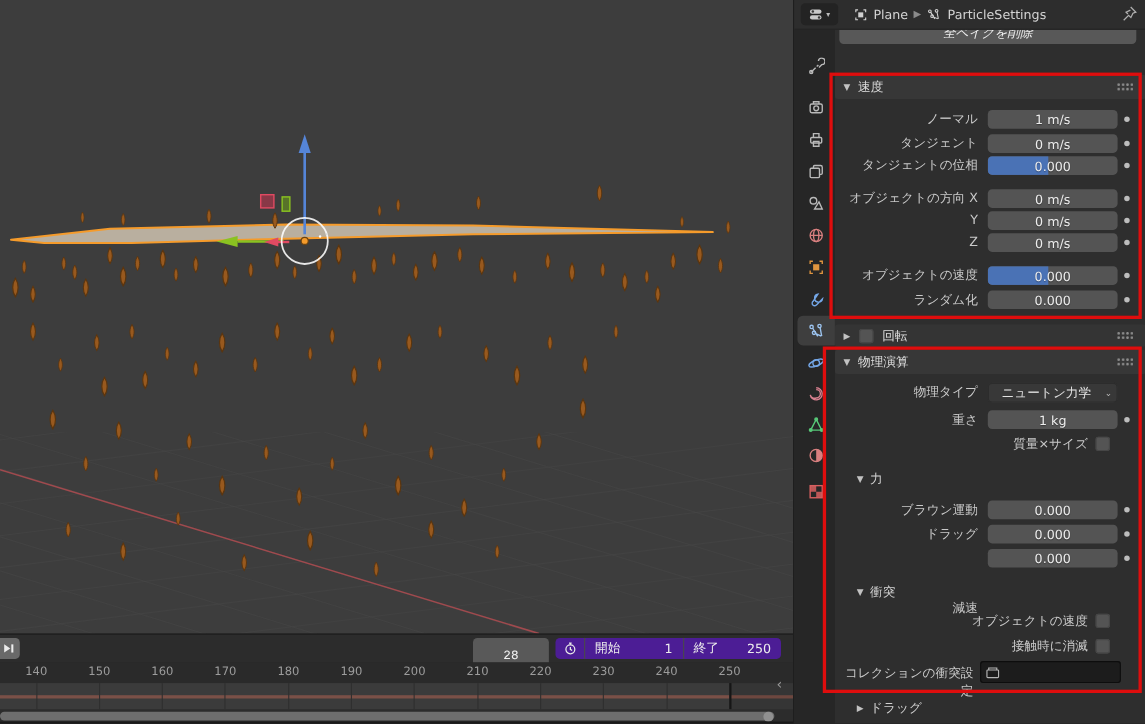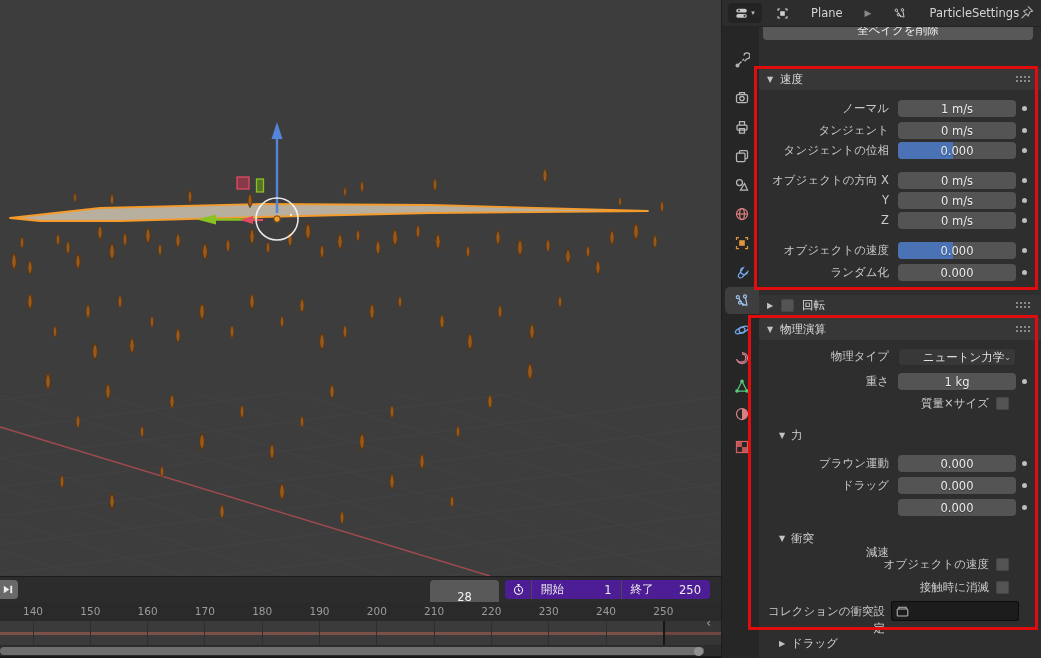--- a/index.html
+++ b/index.html
@@ -8,21 +8,21 @@
         -webkit-font-smoothing:antialiased;}
   
   .viewport{position:absolute;left:0;top:0;width:721px;height:576px;background:#3d3d3d;overflow:hidden;}
   .viewport svg{position:absolute;left:0;top:0;}
   
   .timeline{position:absolute;left:0;top:576px;width:721px;height:82px;background:#2c2c2c;border-top:1px solid #1c1c1c;box-sizing:border-box;}
   .tl-header{position:absolute;left:0;top:0;width:721px;height:25px;}
   .jump-btn{position:absolute;left:-4px;top:3px;width:22px;height:19px;background:#696969;border-radius:4px;
             display:flex;align-items:center;justify-content:center;color:#ececec;}
   .frame-field{position:absolute;left:430px;top:3px;width:69px;height:33px;background:#595959;border-radius:4px;
-               display:flex;align-items:center;justify-content:center;font-size:11.5px;color:#f2f2f2;}
+               display:flex;align-items:center;justify-content:center;font-size:11.5px;color:#f2f2f2;font-family:Liberation Mono, monospace;}
   .range-group{position:absolute;left:505px;top:3px;width:205px;height:19px;background:#4c1d95;border-radius:4px;
                display:flex;align-items:stretch;font-size:11.5px;color:#ededed;overflow:hidden;}
   .rg-cell{display:flex;align-items:center;border-right:1px solid #4a4a4a;}
   .rg-cell:last-child{border-right:none;}
   .rg-clock{width:26px;justify-content:center;color:#e8e8e8;}
   .rg-pair{flex:1;justify-content:space-between;padding:0 9px;}
   .tl-ruler{position:absolute;left:0;top:25px;width:721px;height:19px;background:#2a2a2a;}
   .tick-label{position:absolute;top:3px;transform:translateX(-50%);font-size:10.5px;color:#9c9c9c;}
   .tl-track{position:absolute;left:0;top:44px;width:721px;height:24px;background:#3b3b3b;overflow:hidden;}
   .vline{position:absolute;top:0;width:1px;height:24px;background:#2f2f2f;}
@@ -32,21 +32,21 @@
   .tl-scroll{position:absolute;left:0;top:68px;width:721px;height:11px;background:#2c2c2c;}
   .scrollbar{position:absolute;left:0;top:2px;width:704px;height:8px;background:#6e6e6e;border-radius:4px;}
   .scrollknob{position:absolute;left:694px;top:1.5px;width:9px;height:9px;background:#909090;border-radius:50%;}
   .tl-bottom{position:absolute;left:0;top:79px;width:721px;height:3px;background:#191919;}
   .collapse-chevron{position:absolute;left:706px;top:38px;font-size:13px;color:#9a9a9a;}
   
   .props{position:absolute;left:721px;top:0;width:320px;height:658px;background:#2e2e2e;border-left:1px solid #1d1d1d;box-sizing:border-box;overflow:hidden;}
   .props-header{position:absolute;left:0;top:0;width:320px;height:27px;background:#2d2d2d;border-bottom:1px solid #232323;
                 display:flex;align-items:center;z-index:6;box-sizing:border-box;}
   .editor-btn{margin-left:6px;width:34px;height:20px;background:#232323;border-radius:4px;display:flex;align-items:center;justify-content:center;gap:2px;color:#c9c9c9;}
-  .crumb{display:flex;align-items:center;gap:22px;margin-left:14px;font-size:11.5px;color:#d4d4d4;}
+  .crumb{display:flex;align-items:center;gap:5px;margin-left:14px;font-size:11.5px;color:#d4d4d4;}
   .crumb-sep{color:#8a8a8a;font-size:9px;}
   .pin{position:absolute;right:8px;top:5px;color:#b0b0b0;}
   .tabs{position:absolute;left:0;top:27px;width:37px;height:631px;background:#262626;z-index:4;}
   .tab{position:absolute;left:3px;width:34px;height:27px;display:flex;align-items:center;justify-content:center;border-radius:5px 0 0 5px;}
   .tab.active{background:#3e3e3e;}
   .tab svg{width:16px;height:16px;}
   .pcontent{position:absolute;left:37px;top:27px;width:283px;height:631px;overflow:hidden;font-size:11.5px;z-index:2;}
   .big-btn{position:absolute;left:4px;width:270px;height:19px;background:#585858;border-radius:4px;
            display:flex;align-items:center;justify-content:center;color:#efefef;}
   .panel-head{position:absolute;left:0;width:283px;background:#373737;border-radius:3px;display:flex;align-items:center;color:#dedede;}
@@ -56,21 +56,21 @@
         background-image:radial-gradient(#8b8b8b 1px,transparent 1.3px);background-size:4px 4px;}
   .rlabel{position:absolute;left:0;width:130px;text-align:right;color:#cacaca;line-height:17px;}
   .fld{position:absolute;left:139px;width:118px;height:17px;background:#545454;border-radius:4px;overflow:hidden;
        display:flex;align-items:center;justify-content:center;color:#ededed;font-size:11.5px;}
   .fld .fill{position:absolute;left:0;top:0;bottom:0;background:#4a72b5;}
   .fld .val{position:relative;z-index:1;text-shadow:0 1px 1px rgba(0,0,0,.35);}
   .dot{position:absolute;left:263px;width:5px;height:5px;border-radius:50%;background:#bdbdbd;}
   .checkbox{position:absolute;width:13px;height:13px;background:#545454;border-radius:2.5px;box-shadow:inset 0 0 0 1px #464646;}
   .dropdown{position:absolute;left:139px;width:118px;height:18px;background:#383838;border-radius:4px;
             display:flex;align-items:center;color:#e2e2e2;box-shadow:inset 0 0 0 1px #2c2c2c;}
-  .dropdown .dval{flex:1;text-align:right;}
+  .dropdown .dval{flex:1;text-align:center;}
   .dropdown .dchev{margin-right:5px;font-size:8px;color:#bdbdbd;}
   .collection-field{position:absolute;left:132px;width:128px;height:20px;background:#1c1c1c;border-radius:3px;
                     box-shadow:inset 0 0 0 1px #0d0d0d;display:flex;align-items:center;color:#bbb;}
   .redbox{position:absolute;border:3px solid #df0d0d;box-sizing:border-box;z-index:10;pointer-events:none;}
 </style>
 </head>
 <body>
 
 <div class="root">
 
@@ -408,21 +408,21 @@
         <div class="tab" style="top: 406px; color: rgb(216, 96, 96);">
           <svg viewBox="0 0 16 16" fill="none" stroke="currentColor" stroke-width="1.25">
             <rect x="2.5" y="2.5" width="11" height="11"></rect>
             <path d="M2.5 2.5H8V8H2.5zM8 8h5.5v5.5H8z" fill="currentColor" stroke="none" opacity="0.85"></path>
           </svg>
         </div>
       </div>
 
     <div class="pcontent">
 
-      <div class="big-btn" style="top:-6px;">
+      <div class="big-btn" style="top:-6px;font-style:italic;">
         <span>全ベイクを削除</span>
       </div>
 
       <div class="panel-head" style="top:41px;height:22px;">
         <span class="caret" style="margin-left:6px">▼</span>
         <span style="margin-left:5px">速度</span>
         <span class="grip"></span>
       </div>
       <div id="velocity-rows">
           <div class="rlabel" style="top: 73px;">ノーマル</div>

